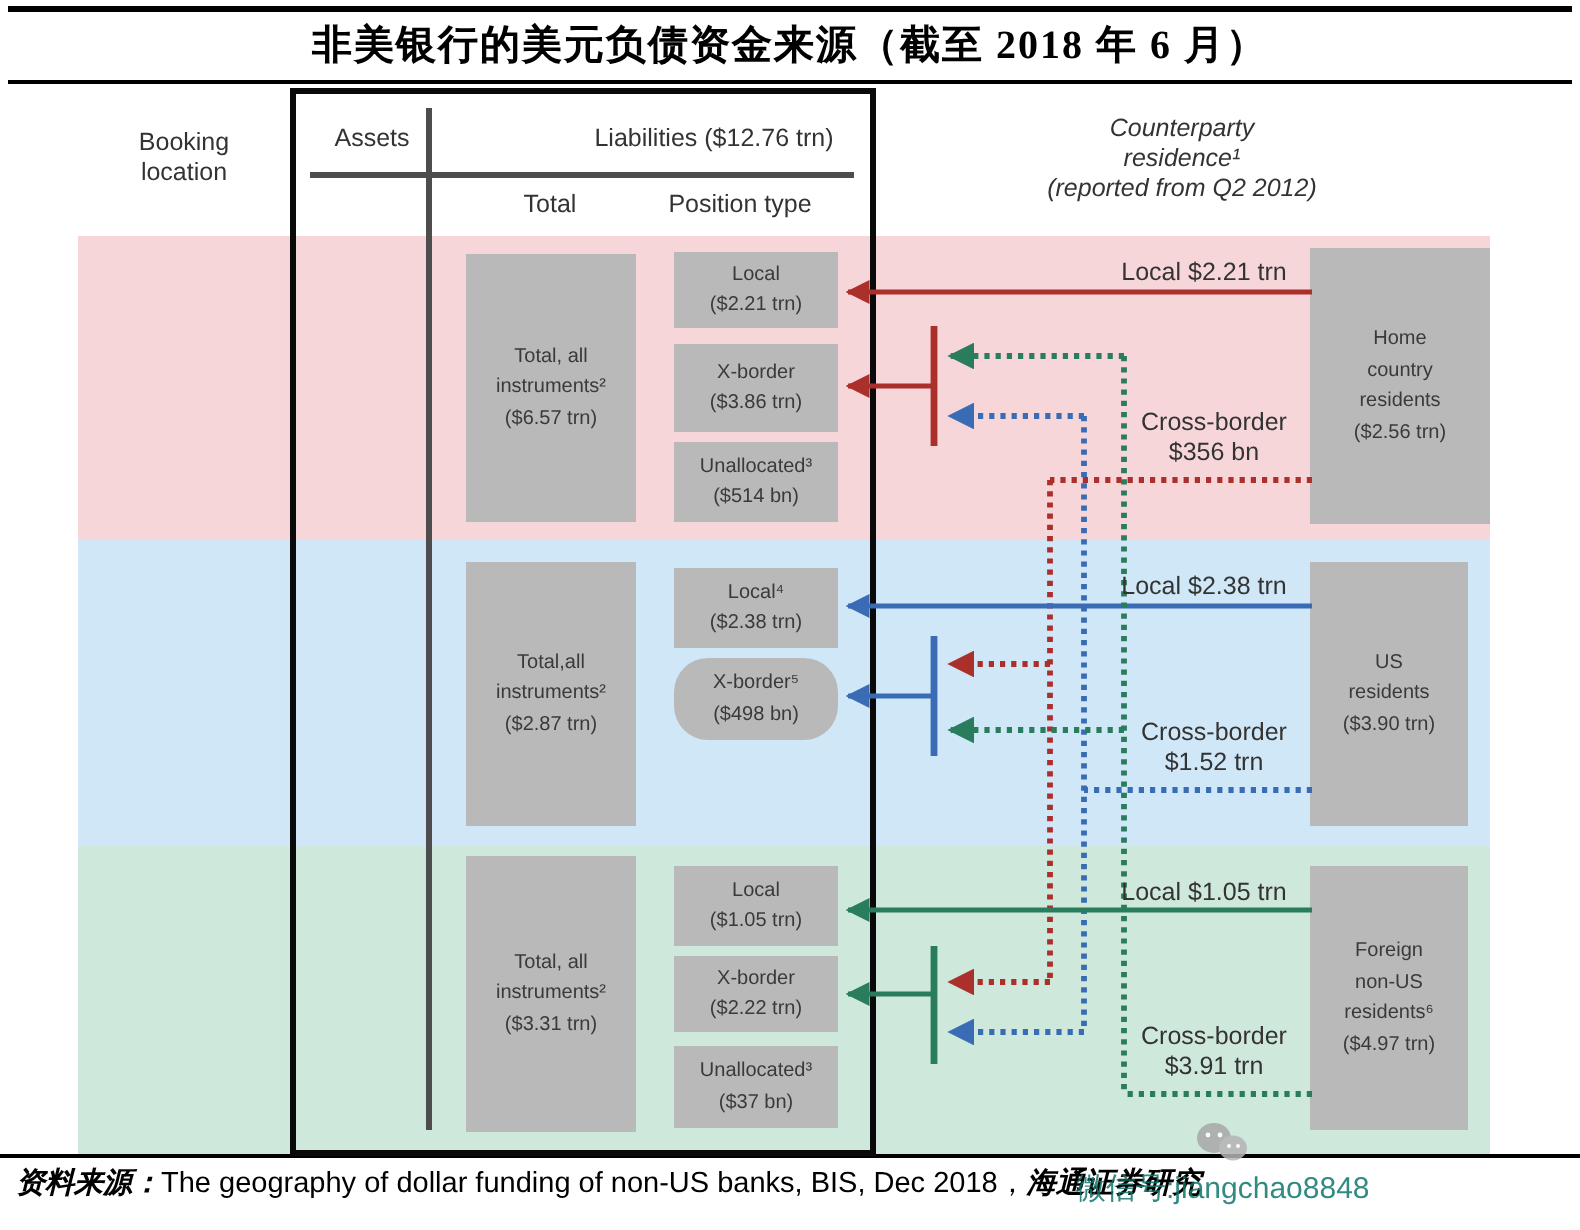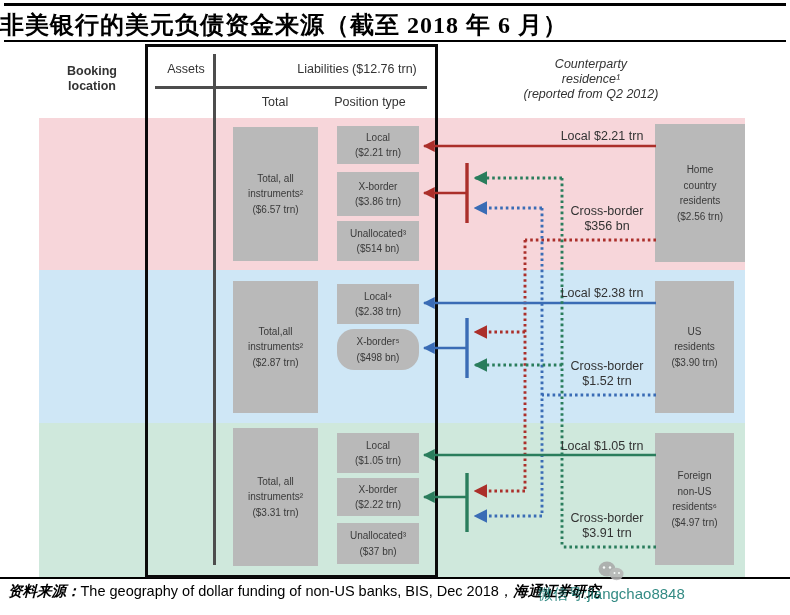--- a/index.html
+++ b/index.html
@@ -4,22 +4,22 @@
 <style>
   html,body{margin:0;padding:0;background:#fff;}
   #stage{
     position:relative;width:790px;height:615px;background:#fff;overflow:hidden;
     font-family:"Liberation Sans","DejaVu Sans",sans-serif;color:#3a3a3a;
   }
   .abs{position:absolute;}
   .pre{white-space:pre-line;}
   .center{display:flex;align-items:center;justify-content:center;text-align:center;}
   .rule{position:absolute;background:#000;}
-  #title{left:0;top:9px;width:100%;text-align:left;font-family:"Liberation Serif","DejaVu Serif",serif;
-         font-weight:700;font-size:24px;color:#000;letter-spacing:1px;}
+  #title{left:0;top:9px;width:100%;text-align:center;font-family:"Liberation Serif","DejaVu Serif",serif;
+         font-weight:700;font-size:20px;color:#000;letter-spacing:1px;}
   .hdr{font-size:12.5px;line-height:15px;color:#333;}
   .band{position:absolute;left:39px;width:706px;z-index:1;}
   .graybox{position:absolute;background:var(--graybox);z-index:2;font-size:10px;line-height:15.5px;color:#3a3a3a;}
   .tline{position:absolute;background:#4d4d4d;z-index:3;}
   #tbox{position:absolute;left:145px;top:44px;width:287px;height:528px;border:3px solid #0a0a0a;z-index:4;background:transparent;}
   #arrows{position:absolute;left:0;top:0;z-index:5;pointer-events:none;}
   .alabel{position:absolute;z-index:6;font-size:12.5px;line-height:14.5px;color:#333;text-align:center;}
   #btm-rule{left:0;top:577px;width:100%;height:2px;}
   #caption{left:8px;top:582px;width:782px;font-size:14.5px;color:#000;white-space:nowrap;z-index:6;}
   .cap-cn{font-family:"Liberation Serif","DejaVu Serif",serif;font-weight:700;font-style:italic;}
@@ -35,21 +35,21 @@
   <div class="rule" style="left:4px;top:40px;width:782px;height:2px;"></div>
 
   <div class="band" style="top:118px;height:152px;background:var(--pink);"></div>
   <div class="band" style="top:270px;height:153px;background:var(--lblue);"></div>
   <div class="band" style="top:423px;height:154px;background:var(--lgreen);"></div>
 
   <div id="tbox"></div>
   <div class="tline" style="left:213px;top:54px;width:3px;height:511px;"></div>
   <div class="tline" style="left:155px;top:86px;width:272px;height:3px;"></div>
 
-  <div class="abs hdr center pre" style="left:39px;top:56px;width:106px;height:46px;font-weight:bold;">Booking
+  <div class="abs hdr center pre" style="left:39px;top:56px;width:106px;height:46px;">Booking
 location</div>
   <div class="abs hdr center" style="left:154px;top:60px;width:64px;height:18px;">Assets</div>
   <div class="abs hdr center" style="left:216px;top:60px;width:210px;height:18px;margin-left:36px;">Liabilities ($12.76 trn)</div>
   <div class="abs hdr center" style="left:230px;top:94px;width:90px;height:16px;">Total</div>
   <div class="abs hdr center" style="left:322px;top:94px;width:96px;height:16px;">Position type</div>
   <div class="abs hdr center pre" style="left:498px;top:53px;width:186px;height:52px;font-style:italic;">Counterparty
 residence¹
 (reported from Q2 2012)</div>
 
   <div class="abs hdr center pre" style="left:39px;top:118px;width:106px;height:152px;">Home country

